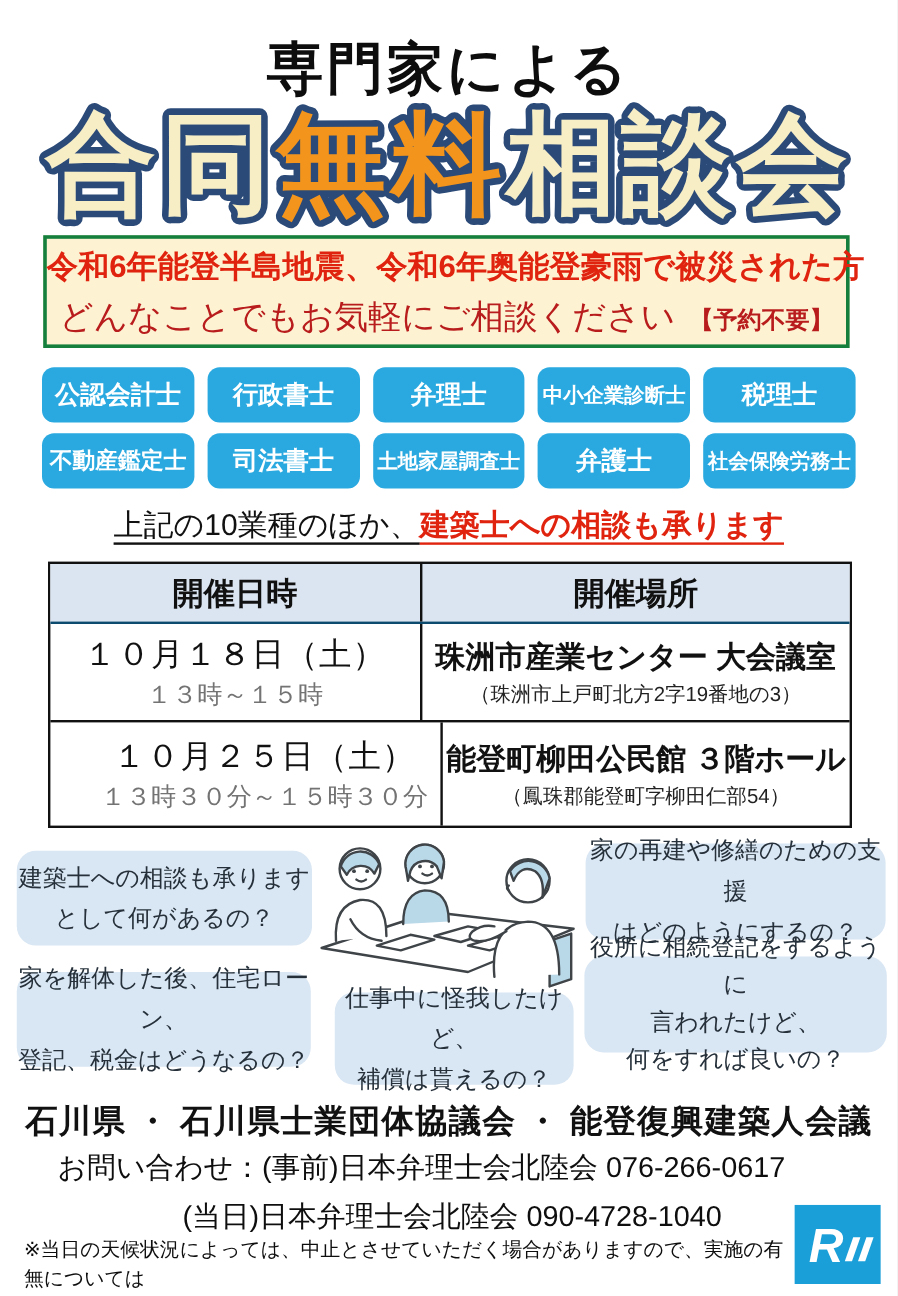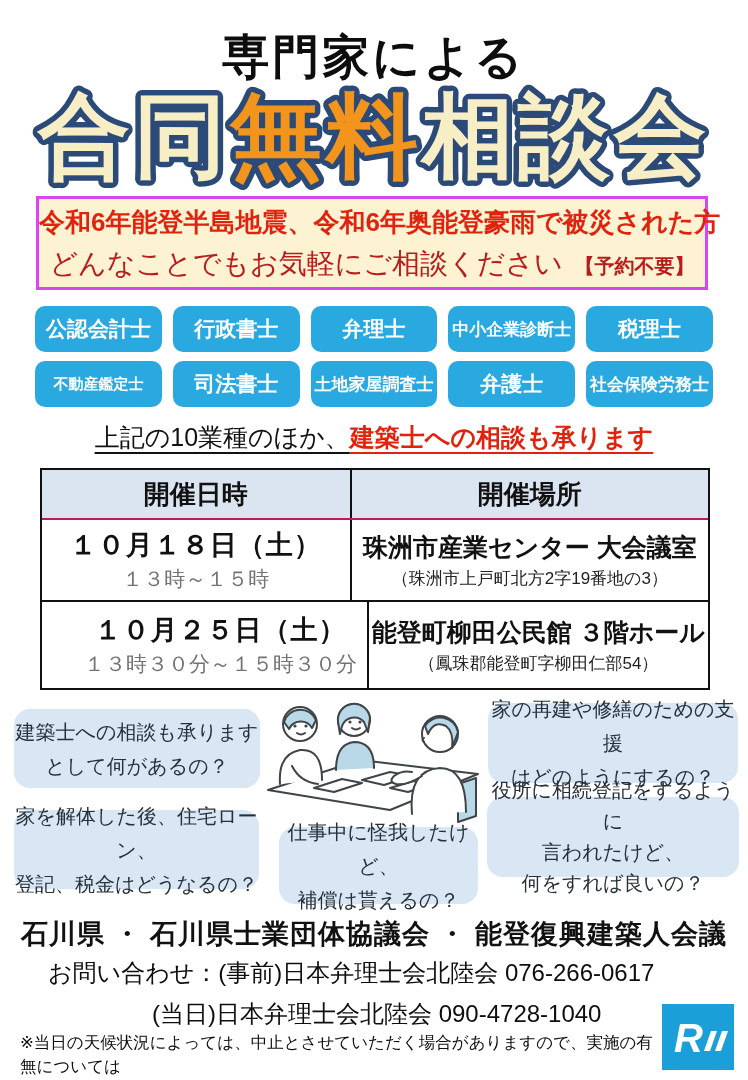--- a/index.html
+++ b/index.html
@@ -10,50 +10,50 @@
   }
   
   .heading-small {
     position:absolute; top:26px; left:0; width:100%;
     text-align:center; font-size:47px; font-weight:bold; letter-spacing:3px; color:#0d0d0d;
   }
   .big-title { position:absolute; top:76px; left:14px; }
   
   .banner {
     position:absolute; top:196px; left:36px; width:672px; height:94px;
-    background:#fdf3d2; border:3px solid #d946ef; box-sizing:border-box; text-align:center;
+    background:#fdf3d2; border:3px solid #15803d; box-sizing:border-box; text-align:center;
   }
   .banner-line1 { margin-top:6px; font-size:26px; font-weight:bold; color:#e0230e; white-space:nowrap; }
   .banner-line2 { margin-top:5px; font-size:28px; color:#b91c1c; white-space:nowrap; }
   .banner-badge { font-size:20px; margin-left:12px; font-weight:bold; }
   
   .professions { position:absolute; top:306px; left:35px; width:678px; display:flex; flex-direction:column; gap:9px; }
   .prof-row { display:flex; gap:11px; height:46px; }
   .chip {
     flex:1; background:#29a9e0; color:#ffffff; border-radius:10px;
     display:flex; align-items:center; justify-content:center;
     font-weight:bold; font-size:21px; white-space:nowrap;
   }
-  .chip.md { font-size:15px; }
+  .chip.md { font-size:19px; }
   .chip.sm { font-size:17px; }
   
   .note-line { position:absolute; top:421px; left:0; width:100%; text-align:center; font-size:25px; }
   .note-line .prefix { color:#111; text-decoration:underline; text-underline-offset:6px; text-decoration-thickness:2px; }
   .note-line .hl { color:#e0230e; font-weight:bold; text-decoration:underline; text-underline-offset:6px; text-decoration-thickness:2px; }
   
   .tbl { position:absolute; top:468px; left:40px; width:670px; border:2.5px solid #111; box-sizing:border-box; background:#fff; }
   .tbl-row { display:flex; }
-  .tbl-row.hdr { background:#dbe5f1; height:48px; border-bottom:2px solid #be185d; }
+  .tbl-row.hdr { background:#dbe5f1; height:48px; border-bottom:2px solid #0c4a6e; }
   .tbl-row.body1 { height:80px; border-bottom:2px solid #111; }
   .tbl-row.body2 { height:86px;padding-left:32px; }
   .cell { display:flex; flex-direction:column; align-items:center; justify-content:center; box-sizing:border-box; }
   .cell.l { width:46.5%; border-right:2px solid #111; }
   .cell.r { width:53.5%; }
   .hdr .cell { font-size:26px; font-weight:bold; }
-  .date-main { font-size:27px; font-weight:bold; letter-spacing:1px; }
+  .date-main { font-size:27px; font-weight:normal; letter-spacing:1px; }
   .date-sub { font-size:21px; margin-top:2px; color:#737373; }
   .venue-main { font-size:25px; font-weight:bold; }
   .venue-sub { font-size:17px; margin-top:3px; color:#222; }
   
   .bubble {
     position:absolute; background:#d9e6f3; border-radius:16px; color:#25303a;
     display:flex; flex-direction:column; align-items:center; justify-content:center;
     font-size:20px; line-height:1.7; text-align:center;
   }
   .bubble.b1 { left:14px;  top:709px; width:246px; height:79px; }

